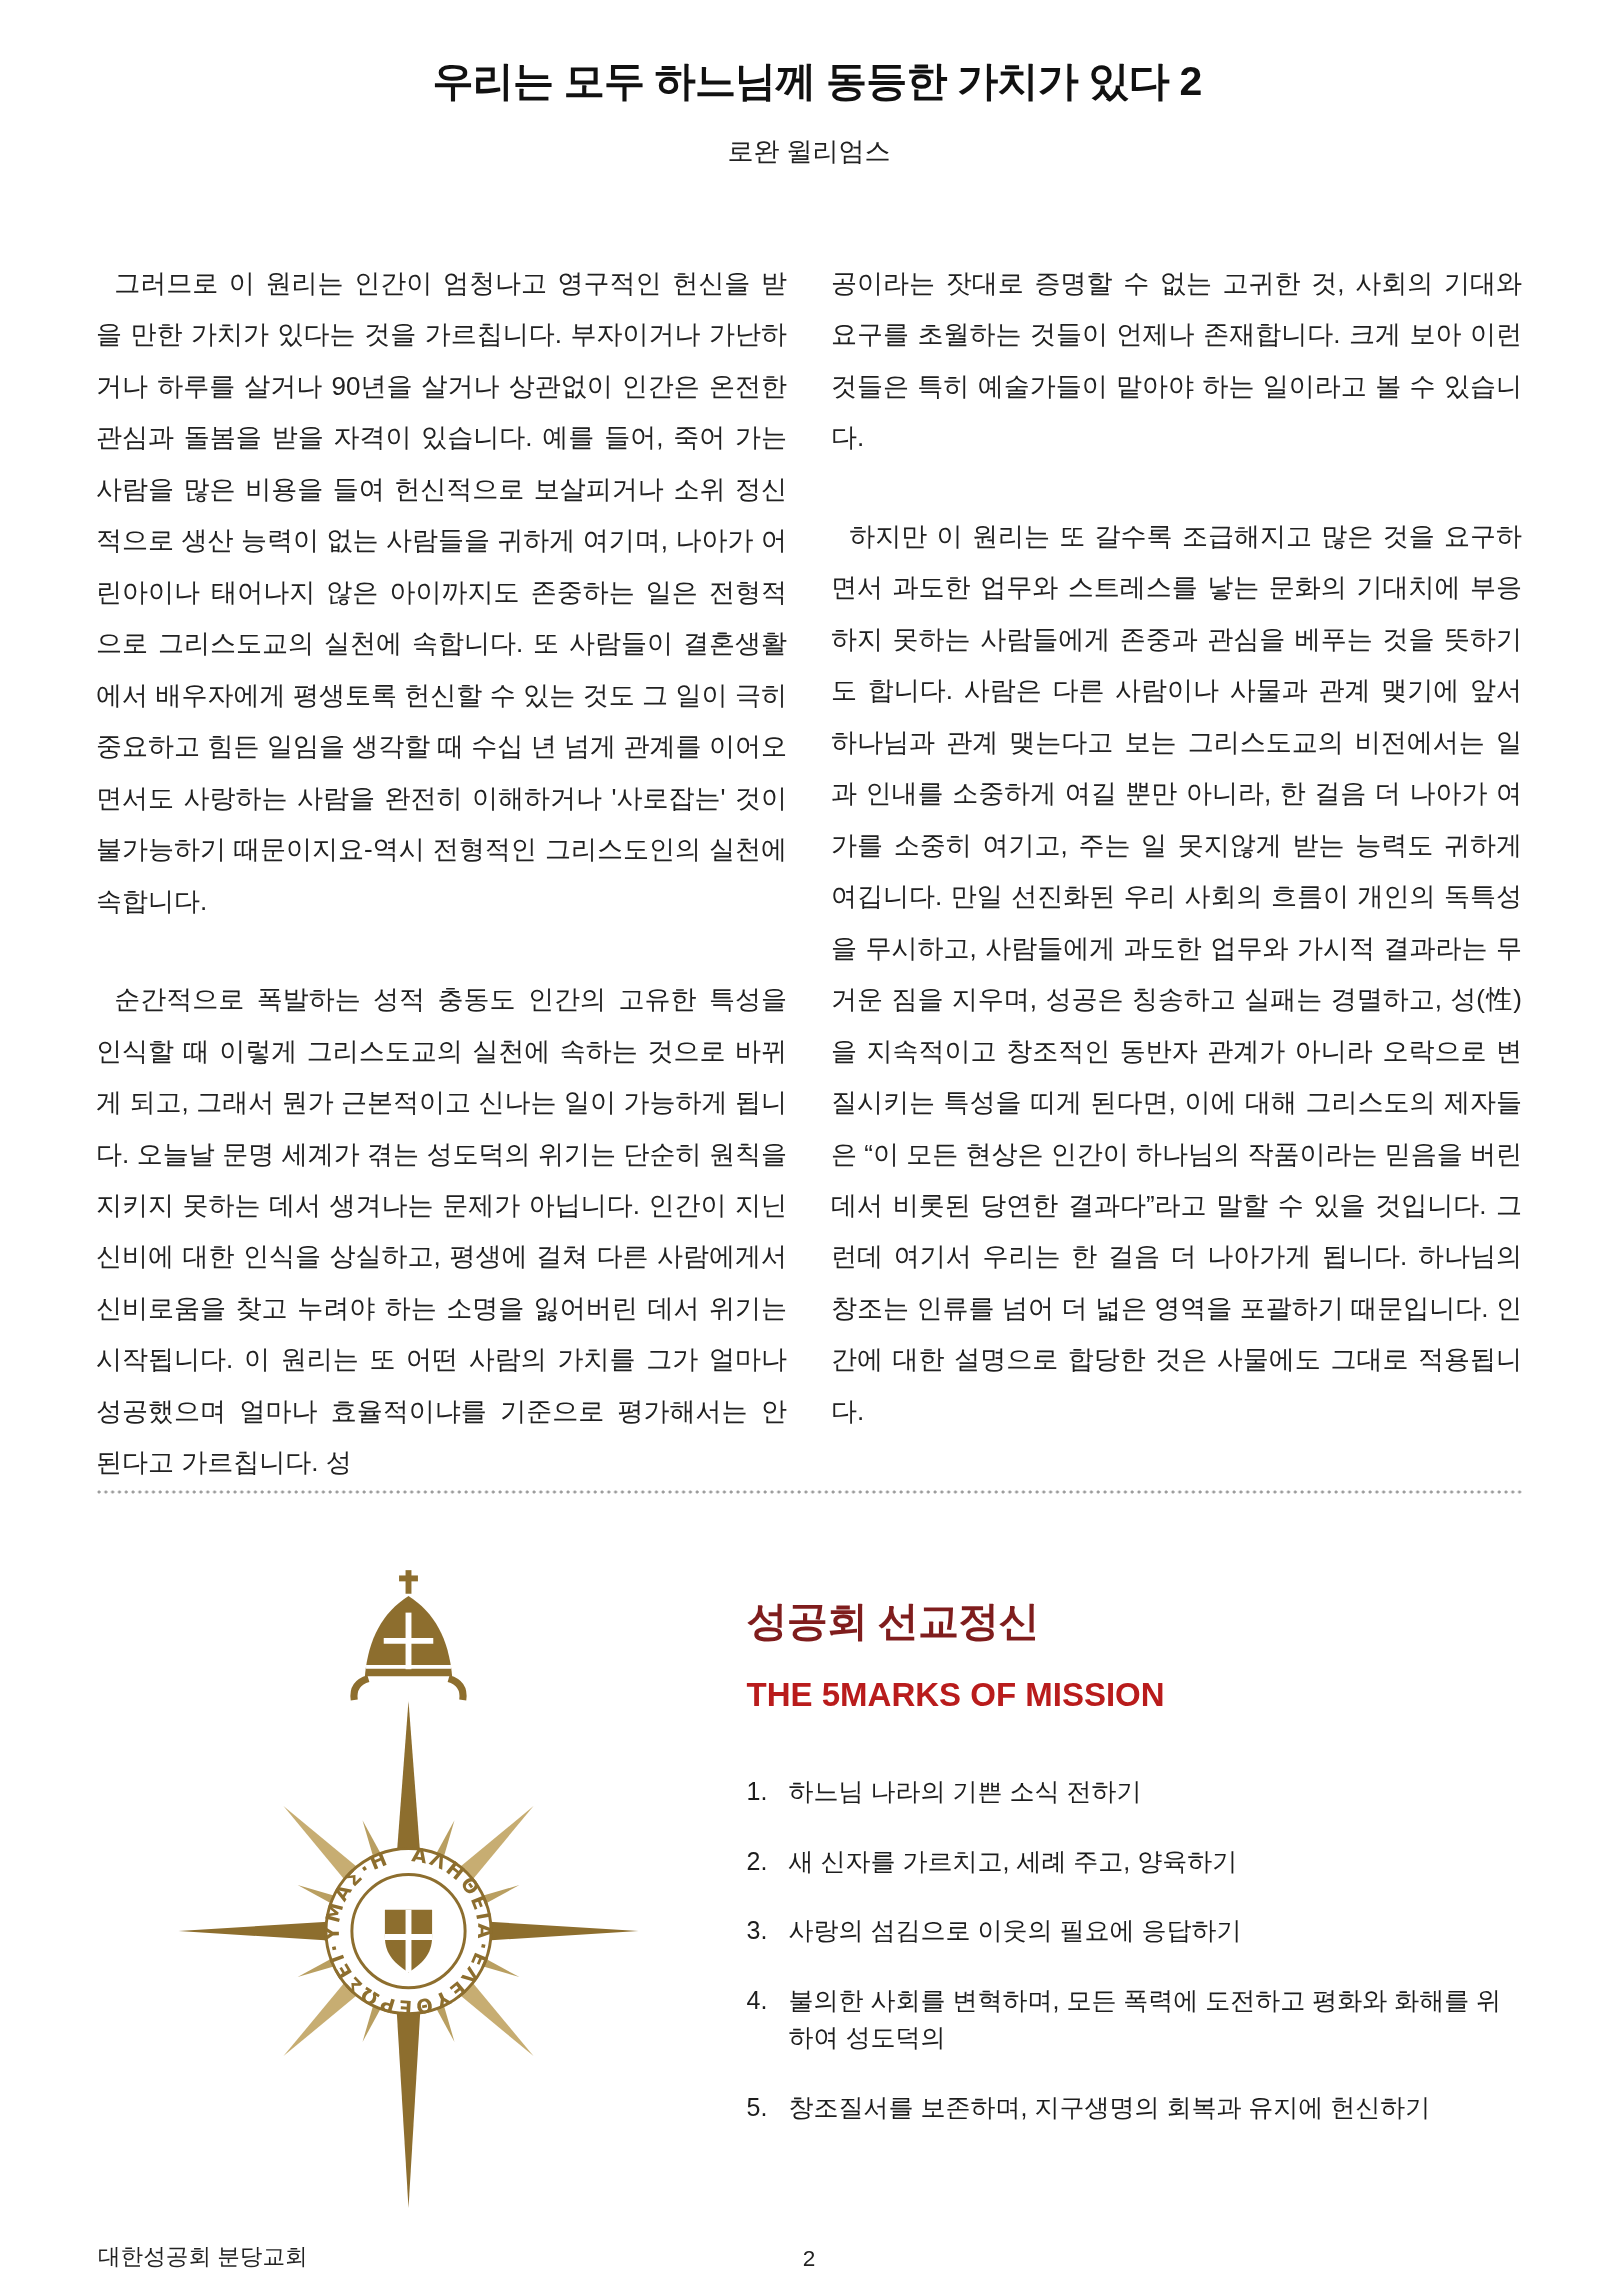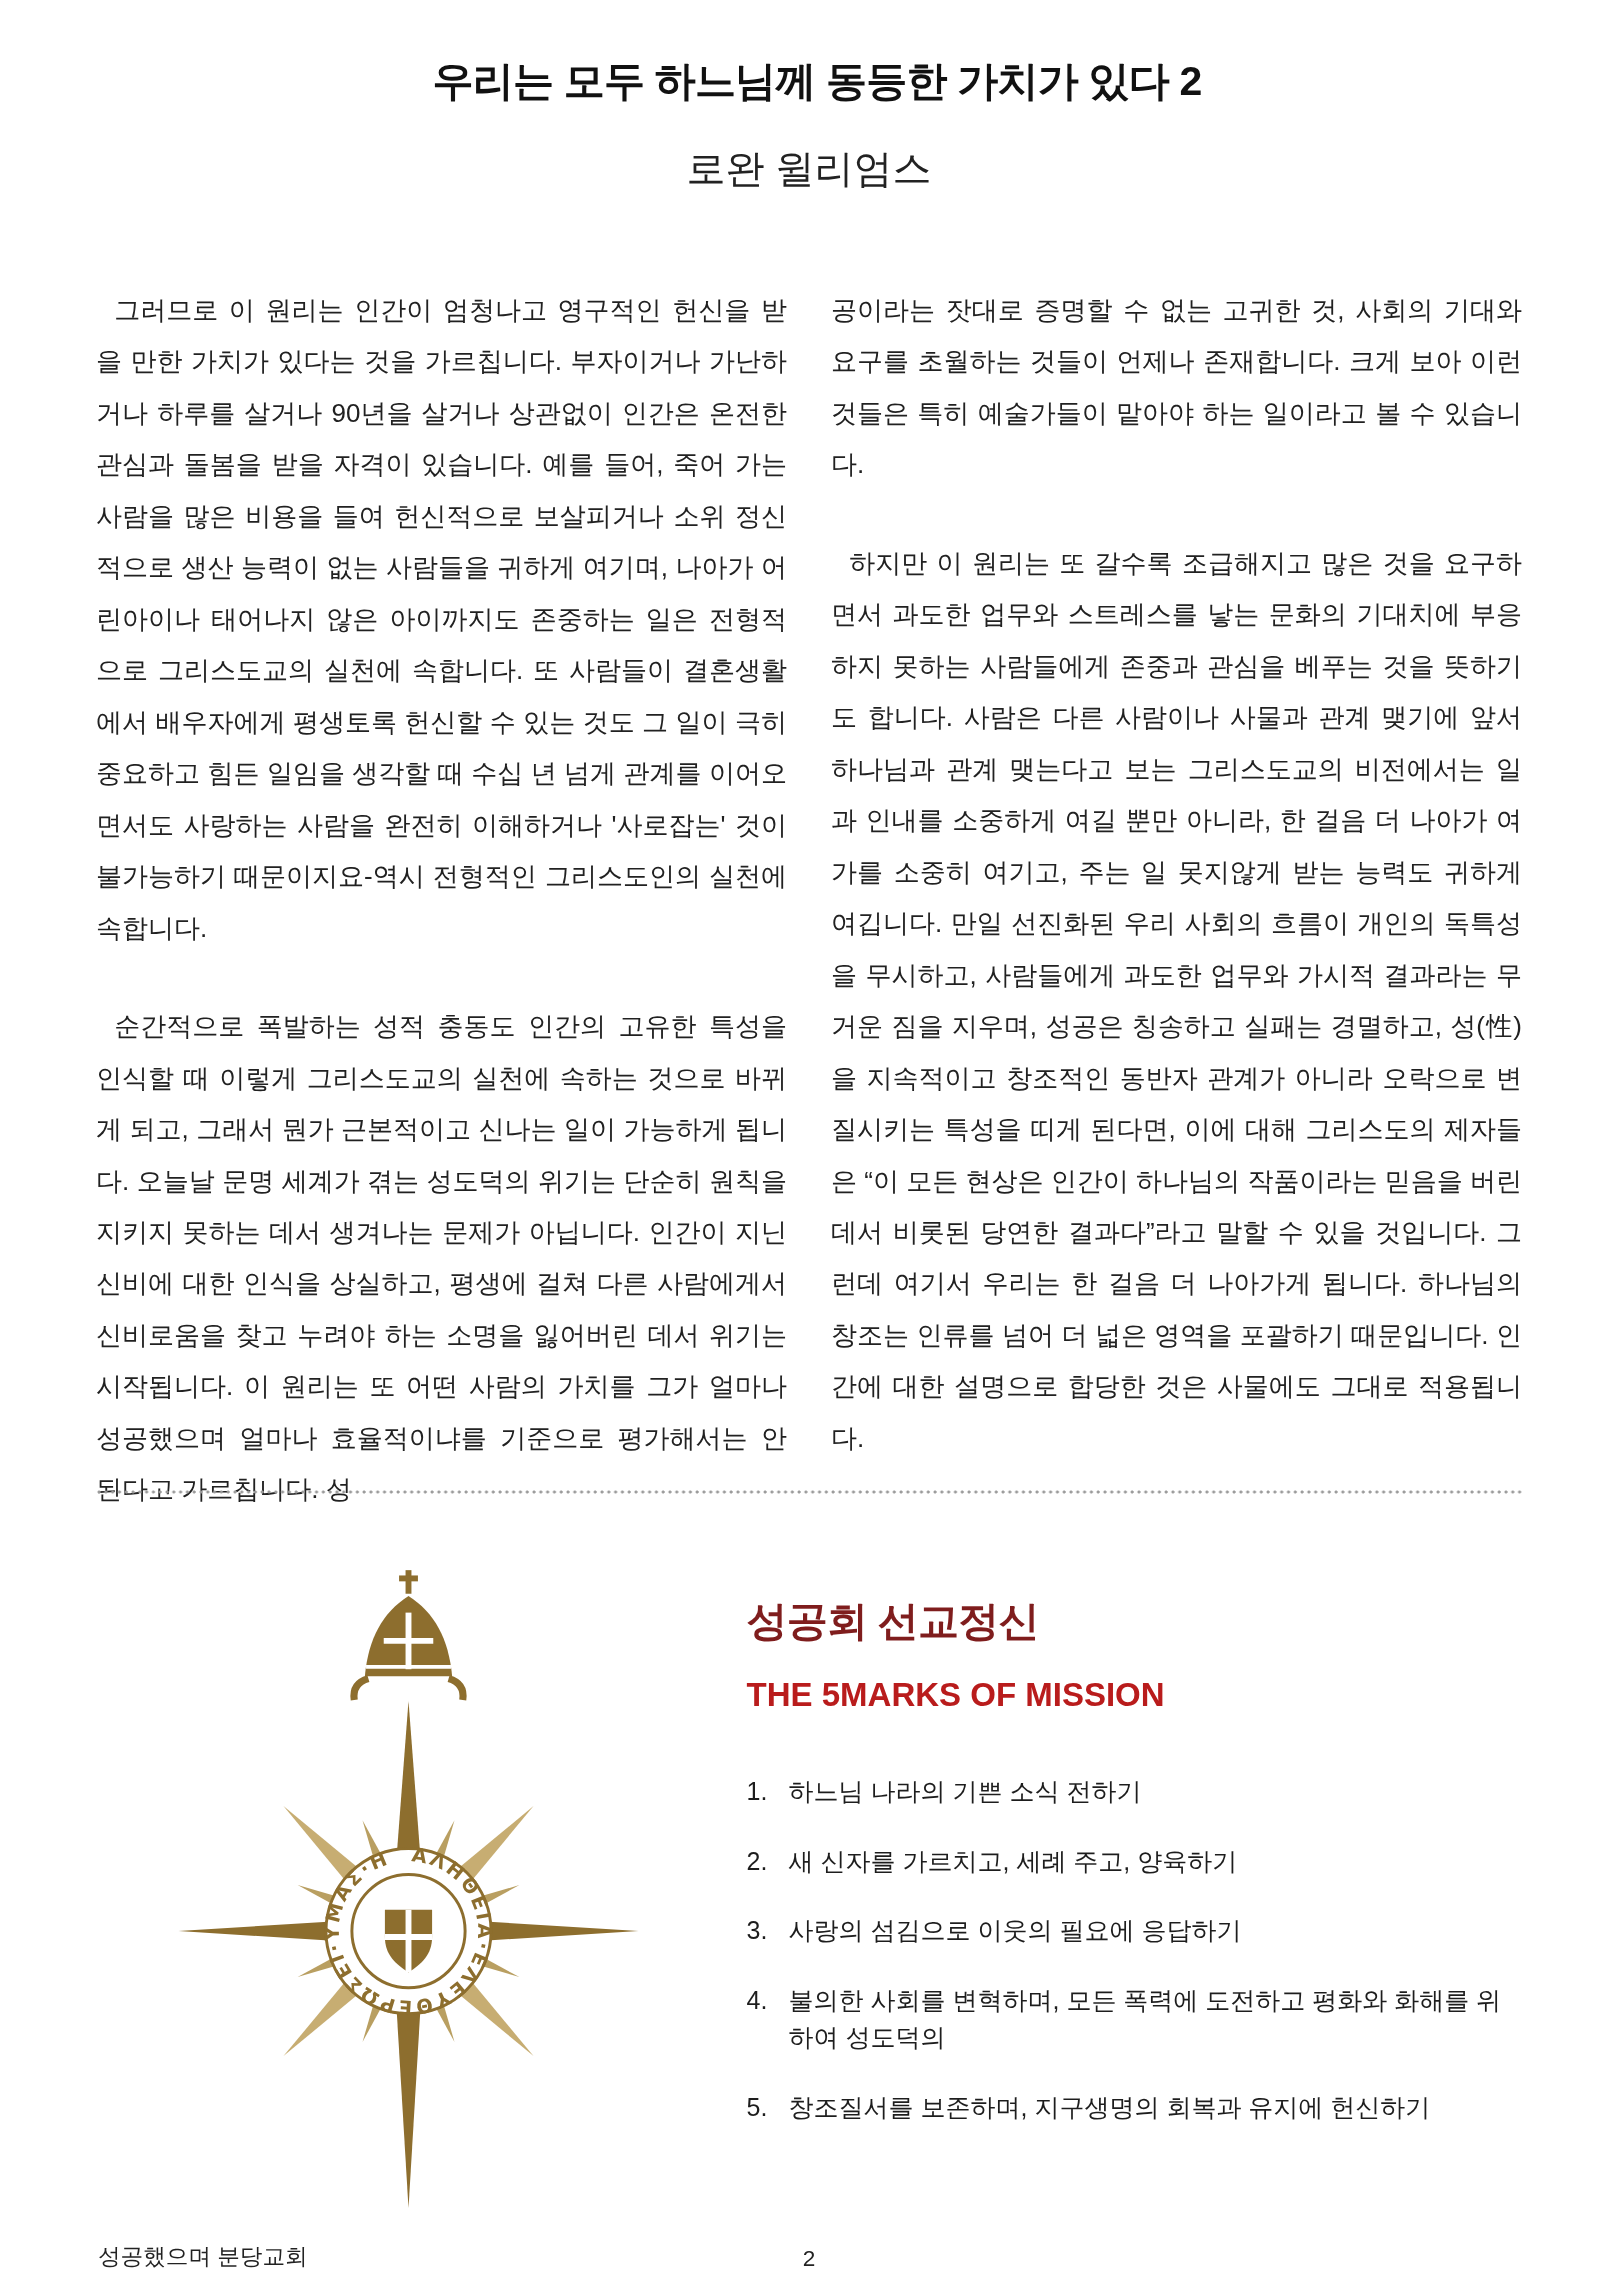--- a/index.html
+++ b/index.html
@@ -7,22 +7,22 @@
   body { font-family:"Liberation Sans","DejaVu Sans",sans-serif; color:#1c1c1c; }
   .page {
     position:relative; width:1618px; height:2284px; margin:0 auto;
     background:#ffffff; overflow:hidden;
   }
   .page-title {
     margin-top:54px; text-align:center;
     font-size:41px; font-weight:800; letter-spacing:-0.8px; color:#111;margin-left:16px;
   }
   .author {
-    margin-top:33px; text-align:center;
-    font-size:39px; font-weight:400; color:#222;
+    margin-top:25px; text-align:center;
+    font-size:26px; font-weight:400; color:#222;
   }
   .content {
     display:flex; gap:44px;
     margin:89px 96px 0 96px;
   }
   .col { flex:1; min-width:0; }
   .para {
     font-size:26px; line-height:1.98; text-align:justify; color:#212121;
     margin-bottom:47px; word-break:normal;
   }
@@ -153,17 +153,17 @@
           <span class="txt">불의한 사회를 변혁하며, 모든 폭력에 도전하고 평화와 화해를 위하여 성도덕의</span>
         </div>
         <div class="mission-item">
           <span class="num">5.</span>
           <span class="txt">창조질서를 보존하며, 지구생명의 회복과 유지에 헌신하기</span>
         </div>
       </div>
     </div>
   </div>
 
-  <div class="footer-left">성공했으며 분당교회</div>
+  <div class="footer-left">대한성공회 분당교회</div>
   <div class="footer-page">2</div>
 
 </div>
 
 
 </body></html>

